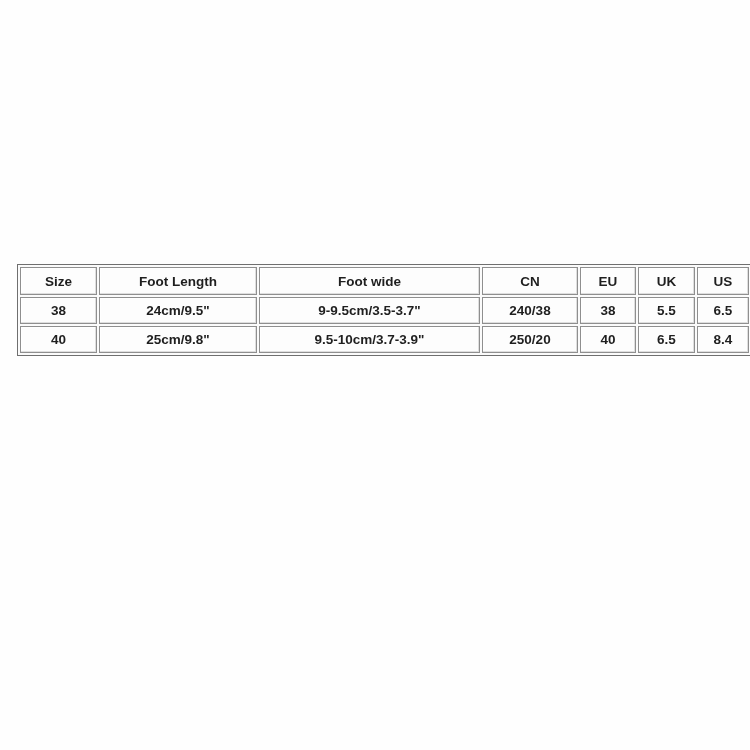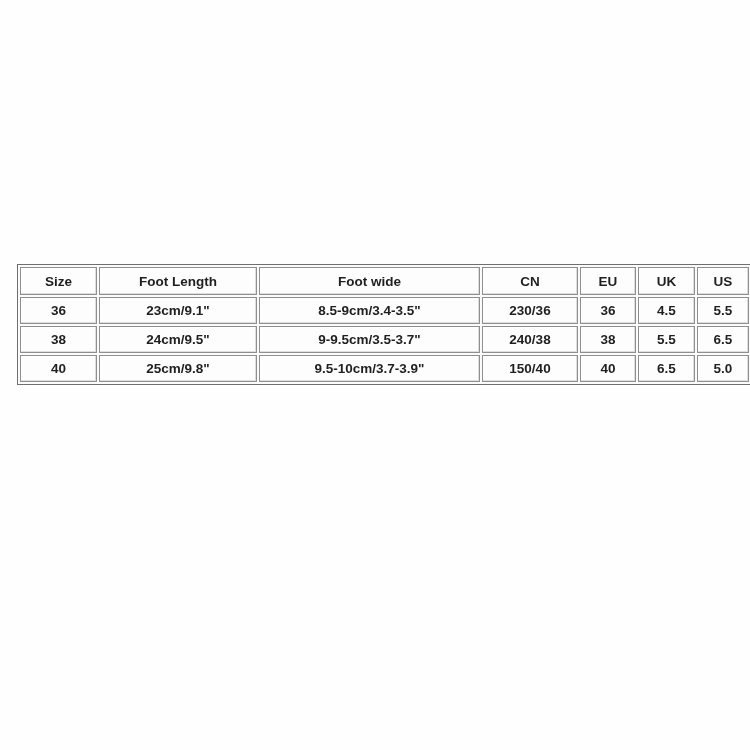--- a/index.html
+++ b/index.html
@@ -64,41 +64,32 @@
           <th>Foot Length</th>
           <th>Foot wide</th>
           <th>CN</th>
           <th>EU</th>
           <th>UK</th>
           <th>US</th>
         </tr>
     </thead>
     <tbody>
         <tr>
-          <td>36</td>
-          <td>23cm/9.1"</td>
-          <td>8.5-9cm/3.4-3.5"</td>
-          <td>230/36</td>
-          <td>36</td>
-          <td>4.5</td>
-          <td>5.5</td>
-        </tr>
-        <tr>
           <td>38</td>
           <td>24cm/9.5"</td>
           <td>9-9.5cm/3.5-3.7"</td>
           <td>240/38</td>
           <td>38</td>
           <td>5.5</td>
           <td>6.5</td>
         </tr>
         <tr>
           <td>40</td>
           <td>25cm/9.8"</td>
           <td>9.5-10cm/3.7-3.9"</td>
-          <td>150/40</td>
+          <td>250/20</td>
           <td>40</td>
           <td>6.5</td>
-          <td>5.0</td>
+          <td>8.4</td>
         </tr>
       </tbody>
   </table>
 </div>
 
 </body></html>

